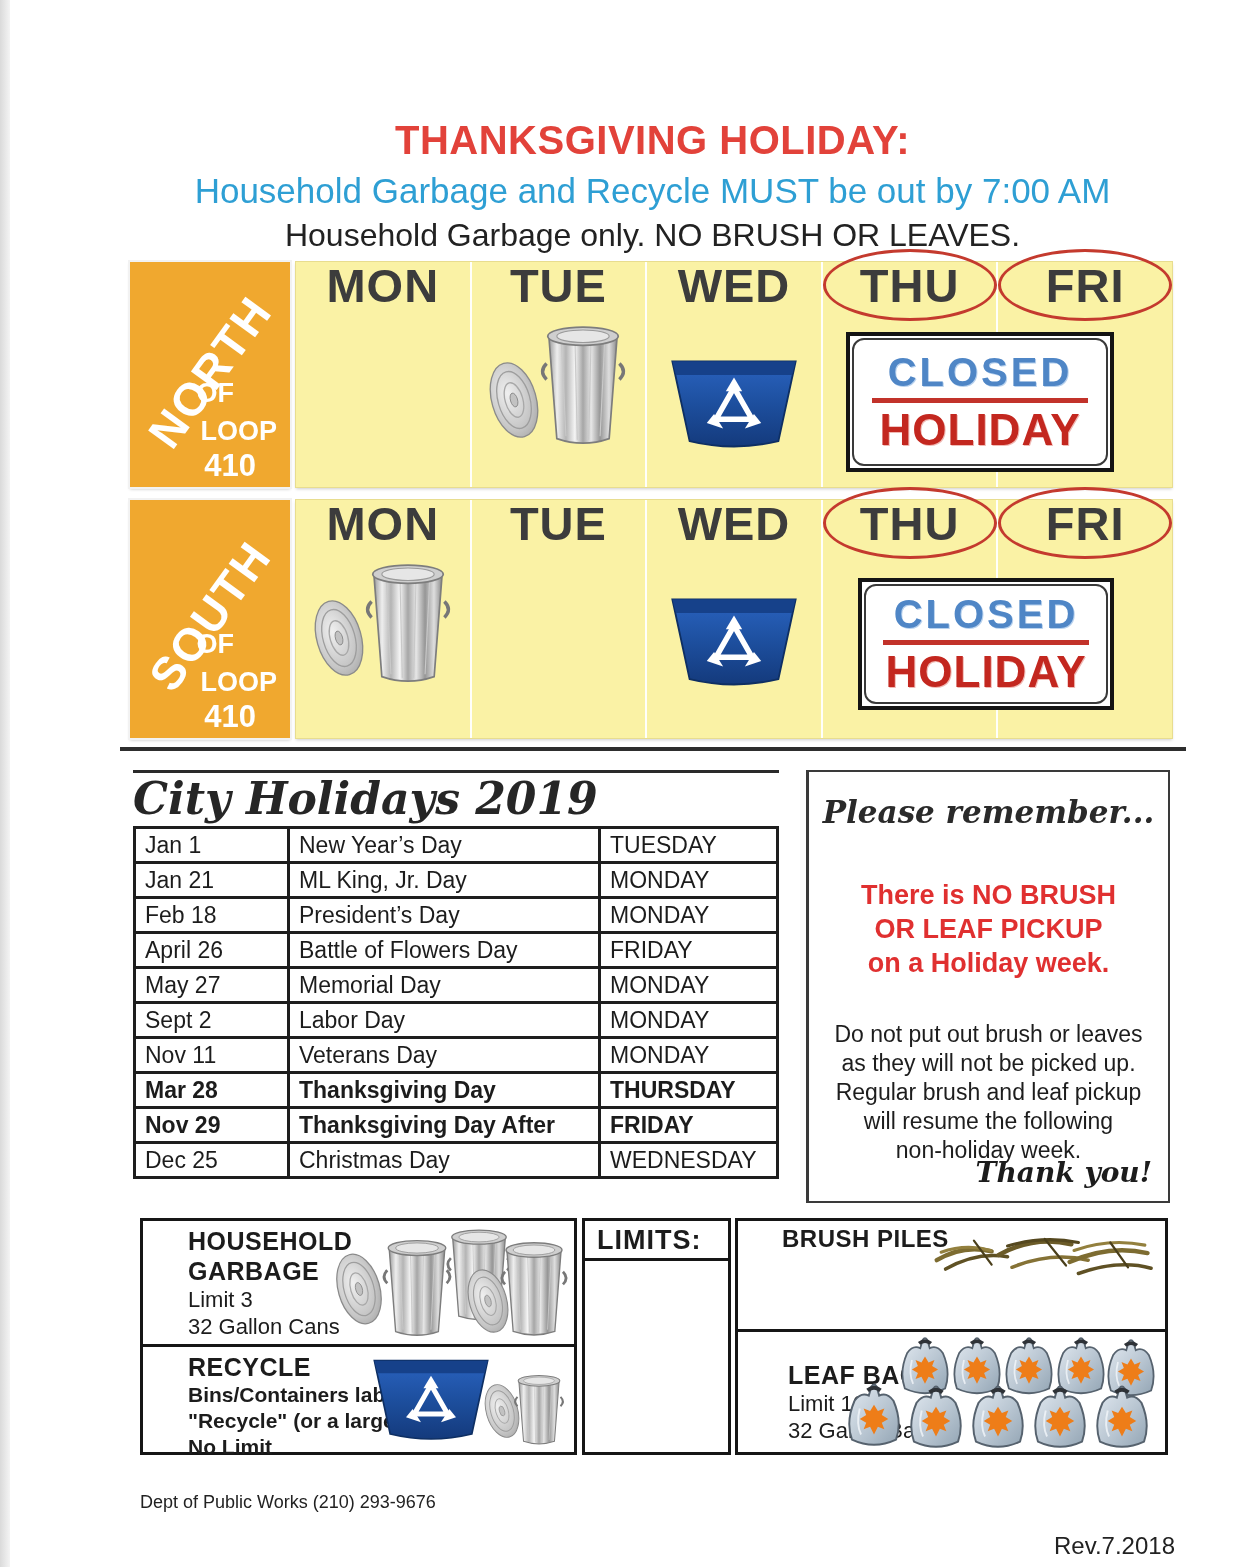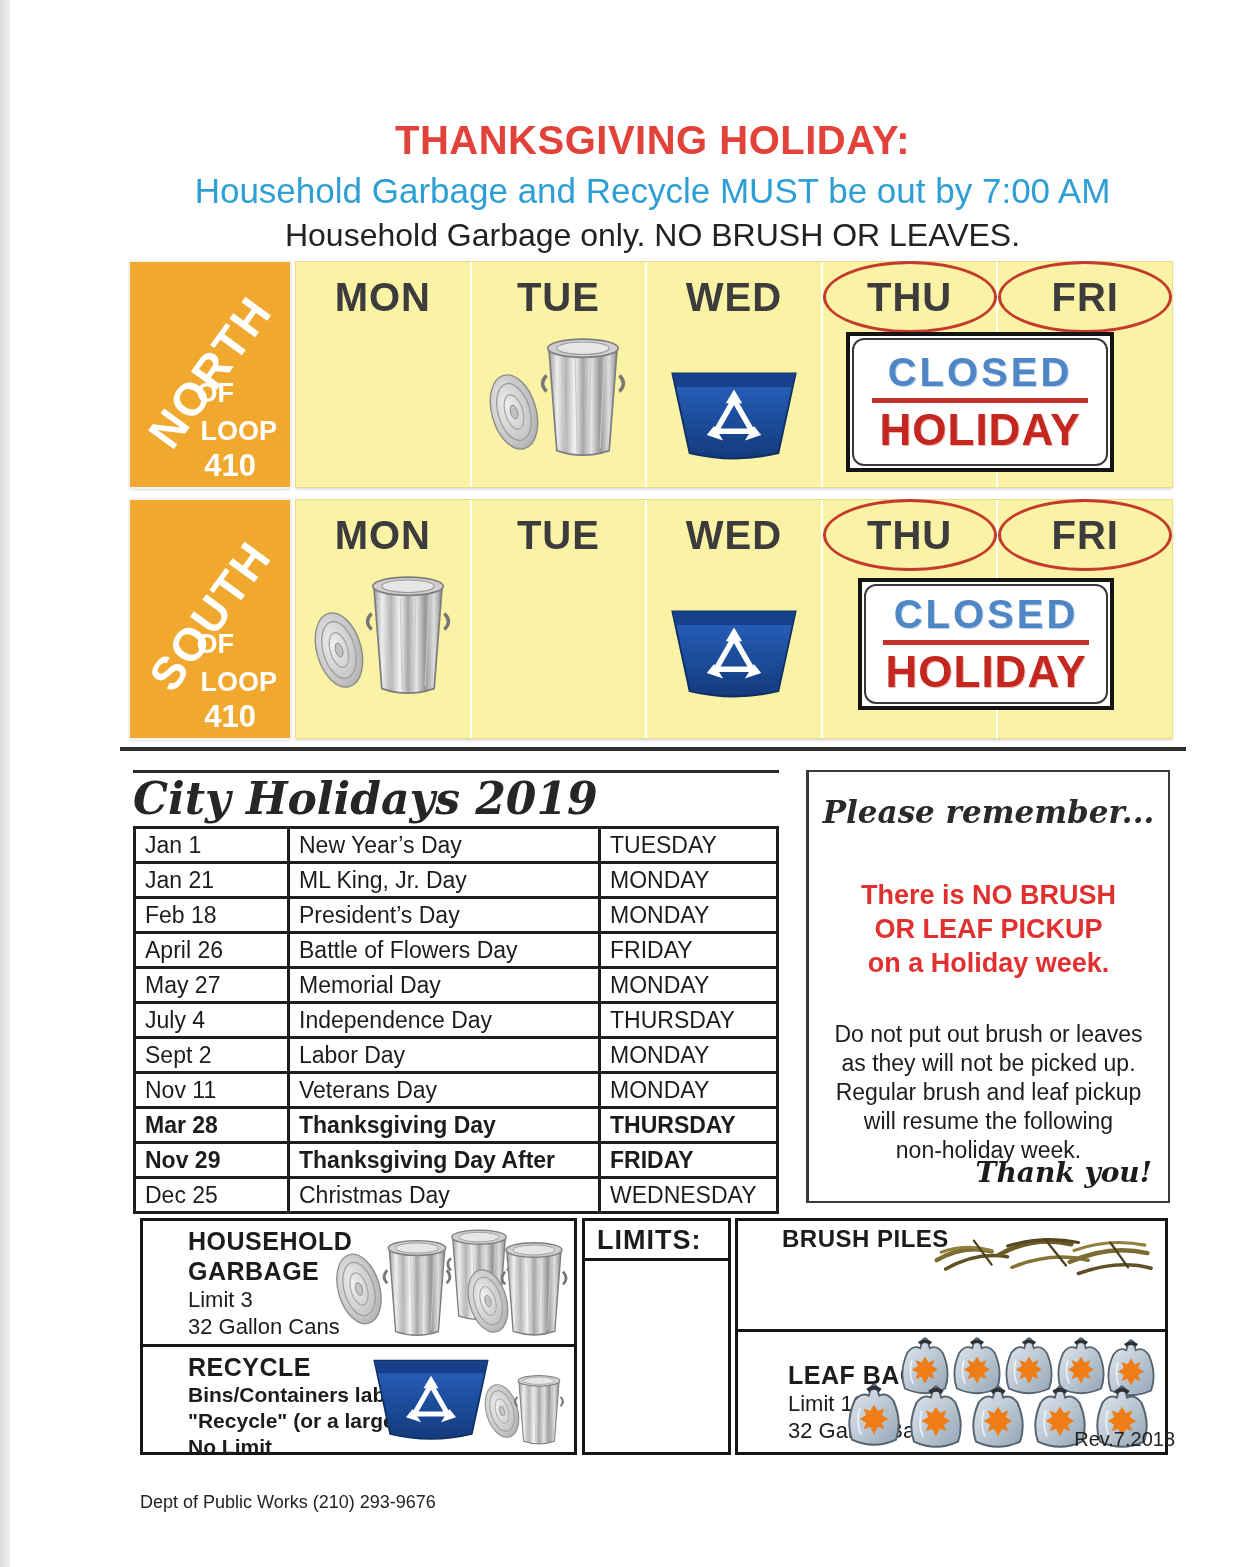--- a/index.html
+++ b/index.html
@@ -21,22 +21,22 @@
   .region-name{position:absolute;left:-32px;top:calc(50% - 30px);width:224px;text-align:center;
         transform:rotate(-54deg);font-size:46px;font-weight:bold;color:#fff;letter-spacing:2px;}
   .region-sub{position:absolute;color:#fff;font-weight:bold;}
   .rs1{right:56px;bottom:78px;font-size:27px;}
   .rs2{right:13px;bottom:40px;font-size:27px;}
   .rs3{right:34px;bottom:3px;font-size:31px;}
   .grid{position:absolute;left:166px;top:0;right:0;bottom:0;background:#faf2a5;
         display:flex;box-shadow:0 0 0 1px #e8dd8f,0 2px 3px rgba(0,0,0,.2);}
   .col{flex:1;display:flex;flex-direction:column;align-items:center;}
   .col + .col{border-left:2px solid rgba(255,255,255,.95);}
-  .day{position:relative;margin-top:12px;height:46px;display:flex;align-items:center;
-        justify-content:center;font-size:40px;font-weight:bold;color:#3c3c3c;letter-spacing:1px;}
+  .day{position:relative;height:46px;display:flex;align-items:center;
+        justify-content:center;font-size:47px;font-weight:bold;color:#3c3c3c;letter-spacing:1px;}
   .oval{position:absolute;left:50%;top:50%;transform:translate(-50%,-50%);
         width:168px;height:66px;border:3px solid #c43a2e;border-radius:50%;}
   .art-can{margin-top:6px;}
   .art-bin{margin-top:46px;}
   .closed-sign{position:absolute;right:58px;top:70px;width:260px;height:132px;background:#fff;
         border:4px solid #141414;display:flex;align-items:center;justify-content:center;}
   .row-south .closed-sign{top:78px;width:248px;height:124px;}
   .closed-inner{width:calc(100% - 8px);height:calc(100% - 8px);border:2px solid #3a3a3a;
         border-radius:12px;display:flex;flex-direction:column;align-items:center;justify-content:center;}
   .closed-top{display:block;width:86%;text-align:center;color:#4f86c6;font-weight:bold;
@@ -87,21 +87,21 @@
   .rb-top{position:relative;height:111px;border-bottom:3px solid #161616;box-sizing:border-box;}
   .rb-bot{position:relative;height:120px;border-radius:23px;}
   .rb-top .box-text{left:8px;top:4px;}
   .rb-top .box-title{font-size:24px;line-height:28px;}
   .rb-top .box-body{font-size:21px;line-height:27px;}
   .rb-bot .box-text{left:14px;top:28px;}
   .brush-art{position:absolute;right:2px;top:2px;}
   .bags-art{position:absolute;right:2px;bottom:2px;}
   
   .footer-left{position:absolute;left:140px;top:1492px;font-size:18px;color:#222;}
-  .footer-right{position:absolute;right:66px;top:1428px;font-size:20px;color:#222;}
+  .footer-right{position:absolute;right:66px;top:1532px;font-size:24px;color:#222;}
   .svgdefs{position:absolute;width:0;height:0;overflow:hidden;}
 </style>
 </head>
 <body>
 
 <div class="page">
   <div class="scan-edge"></div>
 
   <svg class="svgdefs" aria-hidden="true">
     <defs>
@@ -331,25 +331,20 @@
             <td>April 26</td>
             <td>Battle of Flowers Day</td>
             <td>FRIDAY</td>
           </tr>
         <tr>
             <td>May 27</td>
             <td>Memorial Day</td>
             <td>MONDAY</td>
           </tr>
         <tr>
-            <td>July 4</td>
-            <td>Independence Day</td>
-            <td>THURSDAY</td>
-          </tr>
-        <tr>
             <td>Sept 2</td>
             <td>Labor Day</td>
             <td>MONDAY</td>
           </tr>
         <tr>
             <td>Nov 11</td>
             <td>Veterans Day</td>
             <td>MONDAY</td>
           </tr>
         <tr class="boldrow">

